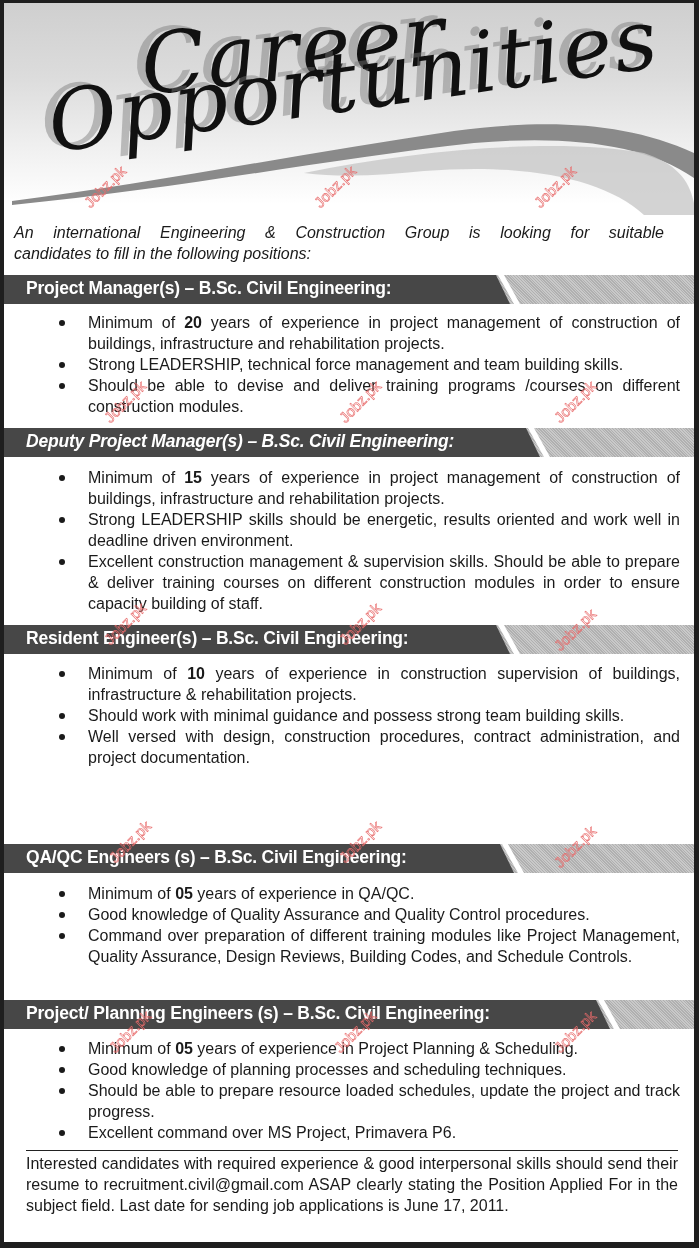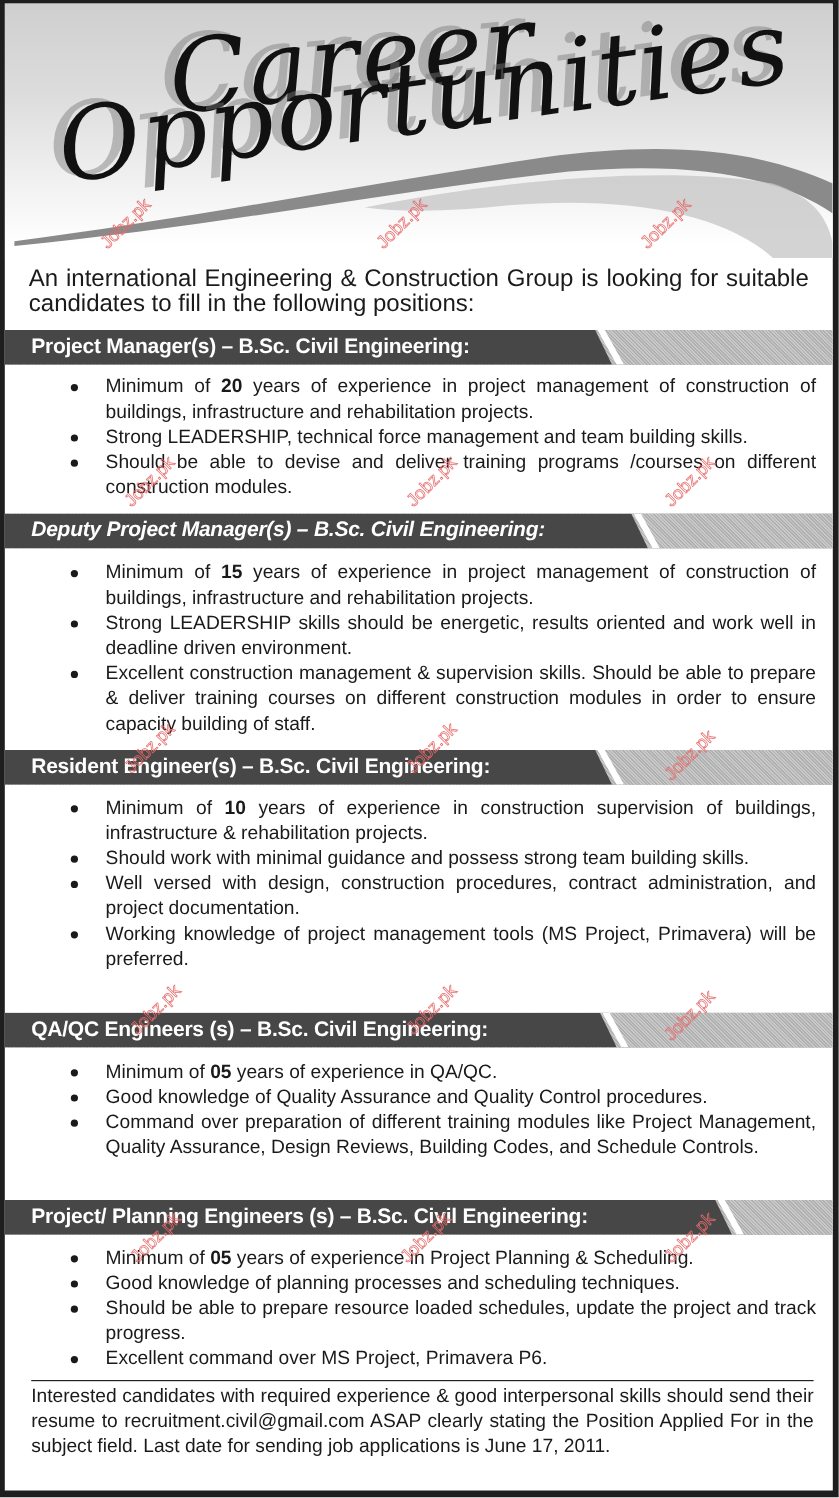--- a/index.html
+++ b/index.html
@@ -45,24 +45,25 @@
     color: transparent;
     -webkit-text-stroke: 0.6px #e86a6a;
     transform: rotate(-45deg);
     white-space: nowrap;
     pointer-events: none;
     z-index: 5;
   }
 
   
   .intro {
-    position: absolute; left: 20px; top: 219px; width: 650px;
-    font-size: 20px; line-height: 21px; text-align: justify;
+    position: absolute; left: 10px; top: 219px; width: 650px;
+    font-size: 16px; line-height: 21px; text-align: justify;
     text-align-last: left;
     color: #1a1a1a;
+    font-style: italic;
   }
   .intro .l1 { display: block; text-align: justify; text-align-last: justify; }
 
   
   .sec-header {
     position: absolute; left: 0; width: 690px; height: 29px;
   }
   .sec-header .stripe {
     position: absolute; left: 0; top: 0; right: 0; height: 29px;
     background: #bdbdbd;
@@ -172,21 +173,20 @@
   <div class="sec-header" style="top:622px;">
     <div class="stripe"></div>
     <div class="dark" style="width:506px;"></div>
     <div class="gap" style="left:494px;"></div>
     <span class="label">Resident Engineer(s) – B.Sc. Civil Engineering:</span>
   </div>
   <ul class="bullets" style="top:660px;">
     <li><span>Minimum of </span><b>10</b><span> years of experience in construction supervision of buildings, infrastructure &amp; rehabilitation projects.</span></li>
     <li><span>Should work with minimal guidance and possess strong team building skills.</span></li>
     <li><span>Well versed with design, construction procedures, contract administration, and project documentation.</span></li>
-    <li><span>Working knowledge of project management tools (MS Project, Primavera) will be preferred.</span></li>
   </ul>
 
   <div class="sec-header" style="top:841px;padding-left:36px;">
     <div class="stripe"></div>
     <div class="dark" style="width:510px;"></div>
     <div class="gap" style="left:498px;"></div>
     <span class="label">QA/QC Engineers (s) – B.Sc. Civil Engineering:</span>
   </div>
   <ul class="bullets" style="top:880px;">
     <li><span>Minimum of </span><b>05</b><span> years of experience in QA/QC.</span></li>

